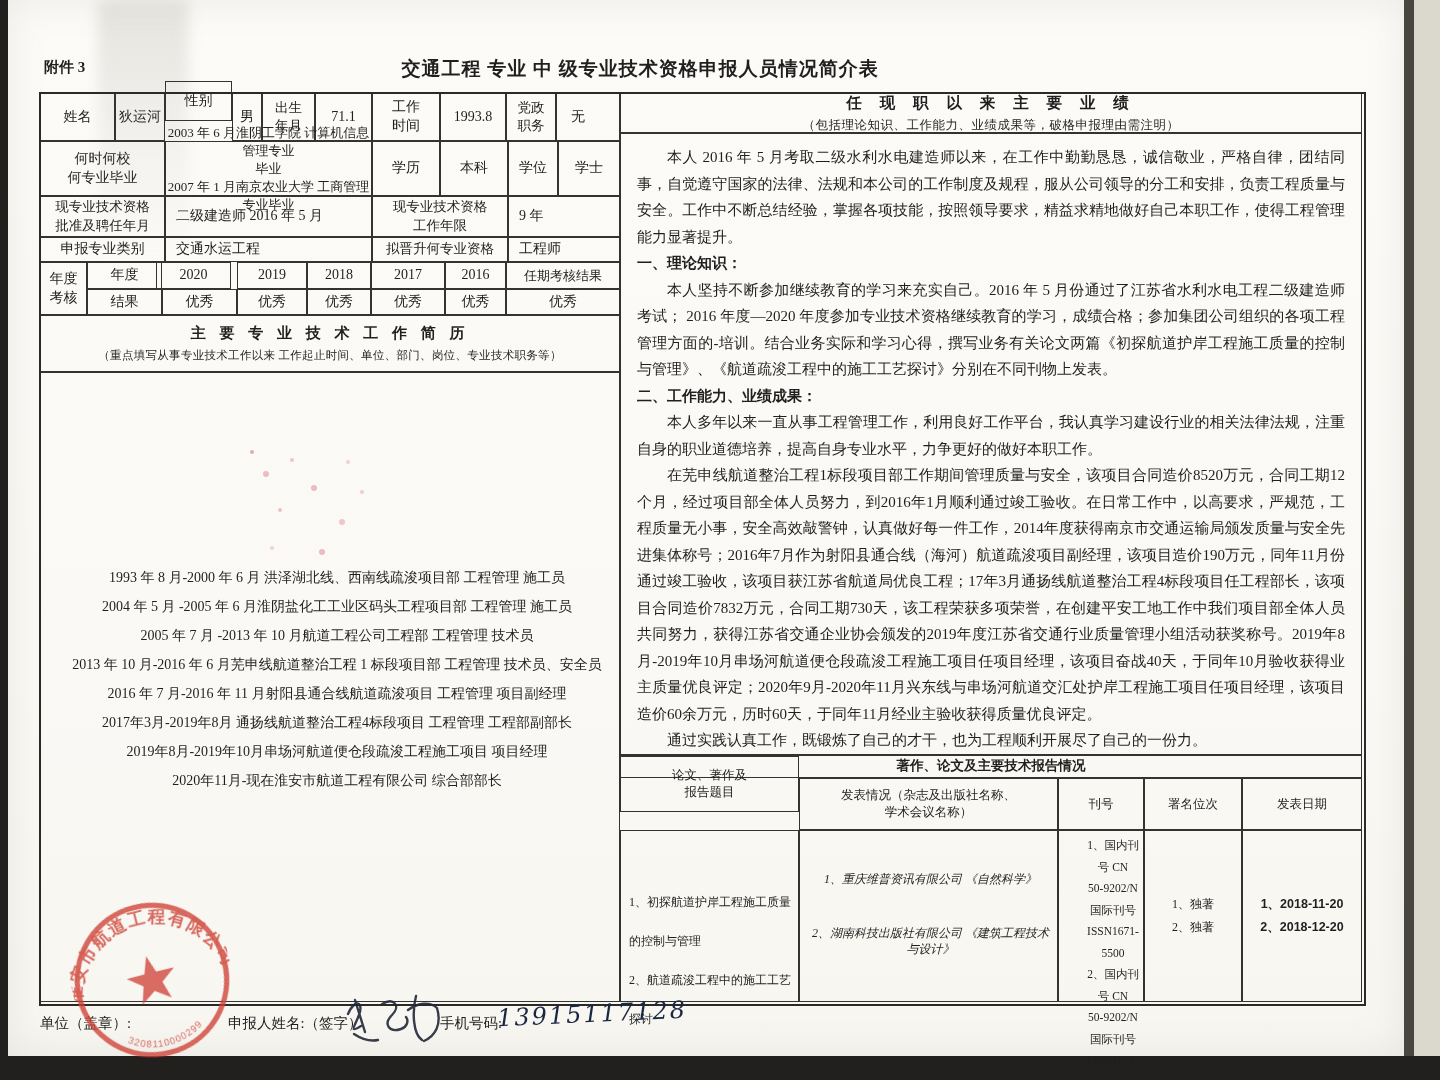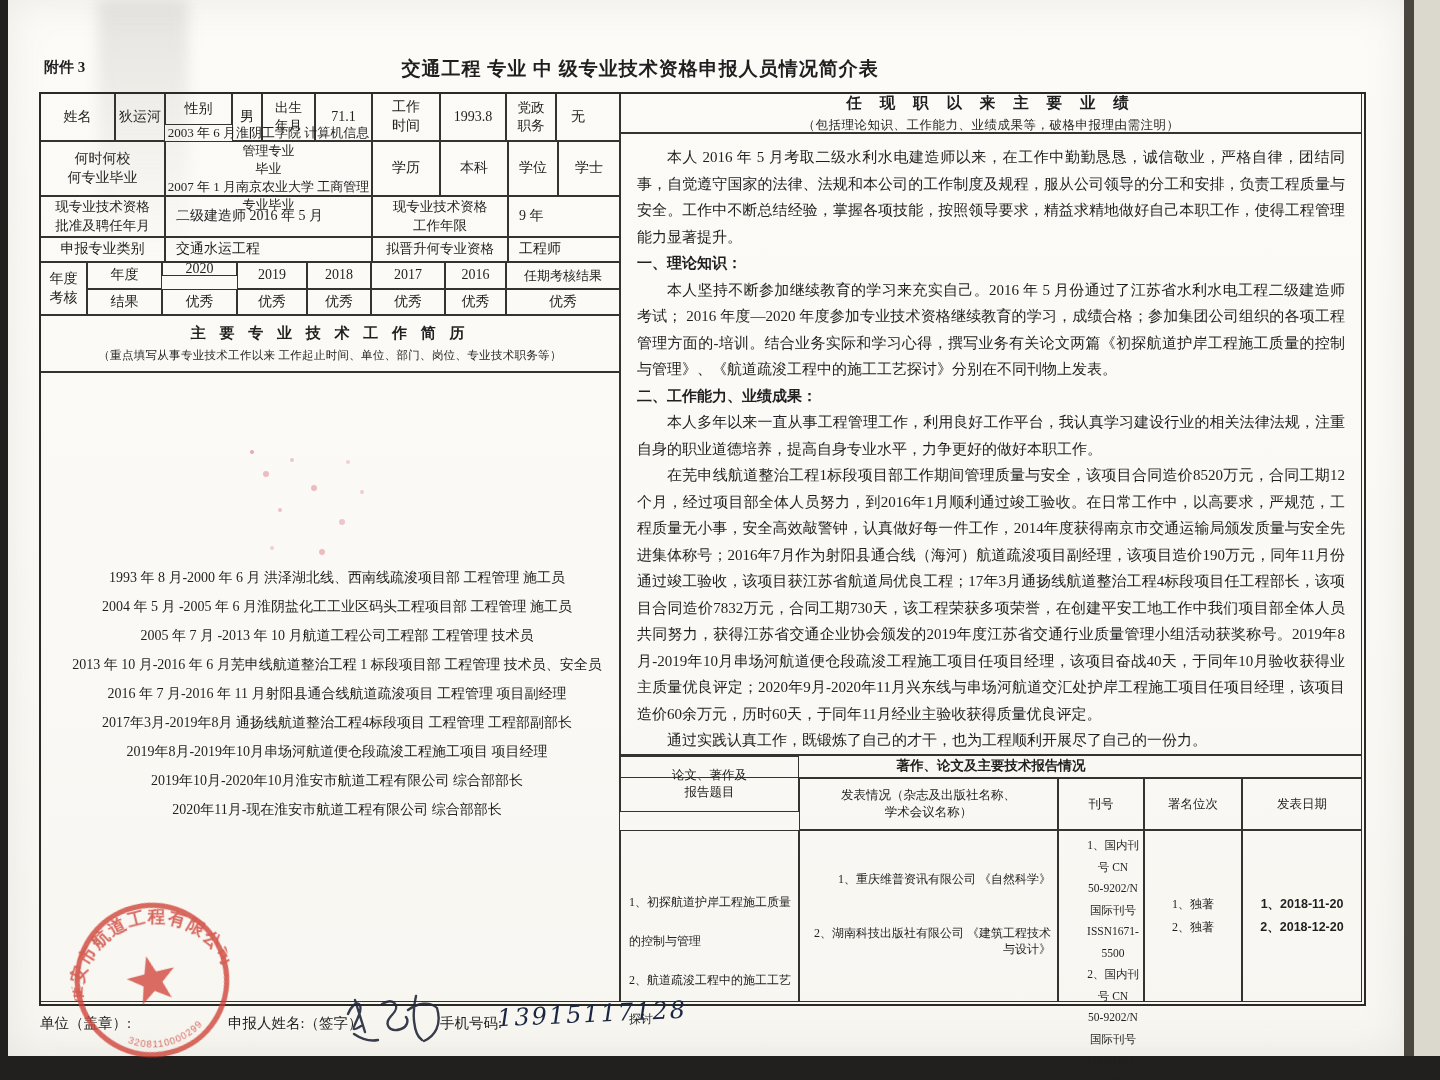--- a/index.html
+++ b/index.html
@@ -42,21 +42,21 @@
   
   #history-list{position:absolute;left:16px;top:190px;width:560px;
     font-size:14px;line-height:29px;white-space:nowrap;overflow:hidden;}
   #hist-title{font-size:15px;font-weight:bold;letter-spacing:5px;}
   #hist-sub{font-size:11.5px;margin-top:5px;letter-spacing:0.3px;}
   
   .pub-h{font-size:12.5px;}
   .pub-c{font-size:12px;align-items:flex-start;}
   #pub-issue{padding-top:4px;font-size:11.5px;line-height:21.5px;}
   #pub-titles{padding:52px 6px 0 8px;text-align:left;justify-content:flex-start;line-height:39px;}
-  #pub-publishers{padding:40px 6px 17px 10px;display:block;text-align:right;}
+  #pub-publishers{padding:40px 6px 17px 10px;display:block;text-align:center;font-style:italic;}
   #pub-publishers .p2{margin-top:38px;}
   #pub-author,#pub-dates{align-items:center;line-height:23px;}
   #pub-dates{font-family:"Liberation Sans","DejaVu Sans",sans-serif;font-weight:bold;font-size:12.5px;}
   
   .foot{position:absolute;top:1014px;font-size:14.5px;}
   #phone-hand{
     position:absolute;left:497px;top:1000px;font-size:24px;color:#1a2742;
     font-style:italic;letter-spacing:2px;transform:rotate(-2.5deg);
     font-family:"DejaVu Serif",serif;
   }
@@ -86,21 +86,21 @@
 <div class="edge" style="left:1404px;top:0;width:10px;height:1056px;background:#49453f;"></div>
 <div class="edge" style="left:1414px;top:0;width:26px;height:1056px;background:#dbd8cd;"></div>
 <div id="smudge-top"></div>
 <div id="red-speckles"></div>
 
 <div id="attachment">附件 3</div>
 <div id="doc-title">交通工程 专业 中 级专业技术资格申报人员情况简介表</div>
 
 <div class="cell" style="left:40px;top:93px;width:75px;height:48px;">姓名</div>
 <div class="cell" style="left:115px;top:93px;width:50px;height:48px;">狄运河</div>
-<div class="cell" style="left:165px;top:93px;width:67px;height:32px;">性别</div>
+<div class="cell" style="left:165px;top:81px;width:67px;height:40px;">性别</div>
 <div class="cell" style="left:232px;top:93px;width:30px;height:48px;">男</div>
 <div class="cell ml" style="left:262px;top:93px;width:53px;height:48px;font-size:13.5px;">出生
 年月</div>
 <div class="cell" style="left:315px;top:93px;width:57px;height:48px;">71.1</div>
 <div class="cell ml" style="left:372px;top:93px;width:68px;height:48px;font-size:14px;">工作
 时间</div>
 <div class="cell" style="left:440px;top:93px;width:66px;height:48px;">1993.8</div>
 <div class="cell ml" style="left:506px;top:93px;width:50px;height:48px;font-size:13.5px;">党政
 职务</div>
 <div class="cell left" style="left:556px;top:93px;width:64px;height:48px;padding-left:14px;">无</div>
@@ -123,21 +123,21 @@
 <div class="cell left" style="left:508px;top:196px;width:112px;height:41px;">9 年</div>
 
 <div class="cell" style="left:40px;top:237px;width:125px;height:25px;">申报专业类别</div>
 <div class="cell left" style="left:165px;top:237px;width:207px;height:25px;">交通水运工程</div>
 <div class="cell" style="left:372px;top:237px;width:136px;height:25px;font-size:13.5px;">拟晋升何专业资格</div>
 <div class="cell left" style="left:508px;top:237px;width:112px;height:25px;">工程师</div>
 
 <div class="cell ml" style="left:40px;top:262px;width:47px;height:53px;">年度
 考核</div>
 <div class="cell" style="left:87px;top:262px;width:75px;height:27px;">年度</div>
-<div class="cell" style="left:162px;top:262px;width:75px;height:14px;">2020</div>
+<div class="cell" style="left:156px;top:262px;width:75px;height:27px;">2020</div>
 <div class="cell" style="left:237px;top:262px;width:70px;height:27px;">2019</div>
 <div class="cell" style="left:307px;top:262px;width:64px;height:27px;">2018</div>
 <div class="cell" style="left:371px;top:262px;width:74px;height:27px;">2017</div>
 <div class="cell" style="left:445px;top:262px;width:61px;height:27px;">2016</div>
 <div class="cell" style="left:506px;top:262px;width:114px;height:27px;font-size:13px;">任期考核结果</div>
 <div class="cell" style="left:87px;top:289px;width:75px;height:26px;">结果</div>
 <div class="cell" style="left:162px;top:289px;width:75px;height:26px;">优秀</div>
 <div class="cell" style="left:237px;top:289px;width:70px;height:26px;">优秀</div>
 <div class="cell" style="left:307px;top:289px;width:64px;height:26px;">优秀</div>
 <div class="cell" style="left:371px;top:289px;width:74px;height:26px;">优秀</div>
@@ -151,21 +151,20 @@
 
 <div class="cell" style="left:40px;top:372px;width:580px;height:630px;align-items:flex-start;justify-content:flex-start;">
   <div id="history-list">
     <div>1993 年 8 月-2000 年 6 月 洪泽湖北线、西南线疏浚项目部 工程管理 施工员</div>
     <div>2004 年 5 月 -2005 年 6 月淮阴盐化工工业区码头工程项目部 工程管理 施工员</div>
     <div>2005 年 7 月 -2013 年 10 月航道工程公司工程部 工程管理 技术员</div>
     <div>2013 年 10 月-2016 年 6 月芜申线航道整治工程 1 标段项目部 工程管理 技术员、安全员</div>
     <div>2016 年 7 月-2016 年 11 月射阳县通合线航道疏浚项目 工程管理 项目副经理</div>
     <div>2017年3月-2019年8月 通扬线航道整治工程4标段项目 工程管理 工程部副部长</div>
     <div>2019年8月-2019年10月串场河航道便仓段疏浚工程施工项目 项目经理</div>
-    <div>2019年10月-2020年10月淮安市航道工程有限公司 综合部部长</div>
     <div>2020年11月-现在淮安市航道工程有限公司 综合部部长</div>
   </div>
 </div>
 
 <div class="cell" style="left:620px;top:93px;width:742px;height:40px;flex-direction:column;">
   <div id="ach-head-title">任 现 职 以 来 主 要 业 绩</div>
   <div id="ach-head-sub">（包括理论知识、工作能力、业绩成果等，破格申报理由需注明）</div>
 </div>
 <div id="ach-text">
   <div class="para">本人 2016 年 5 月考取二级水利水电建造师以来，在工作中勤勤恳恳，诚信敬业，严格自律，团结同事，自觉遵守国家的法律、法规和本公司的工作制度及规程，服从公司领导的分工和安排，负责工程质量与安全。工作中不断总结经验，掌握各项技能，按照领导要求，精益求精地做好自己本职工作，使得工程管理能力显著提升。</div>

